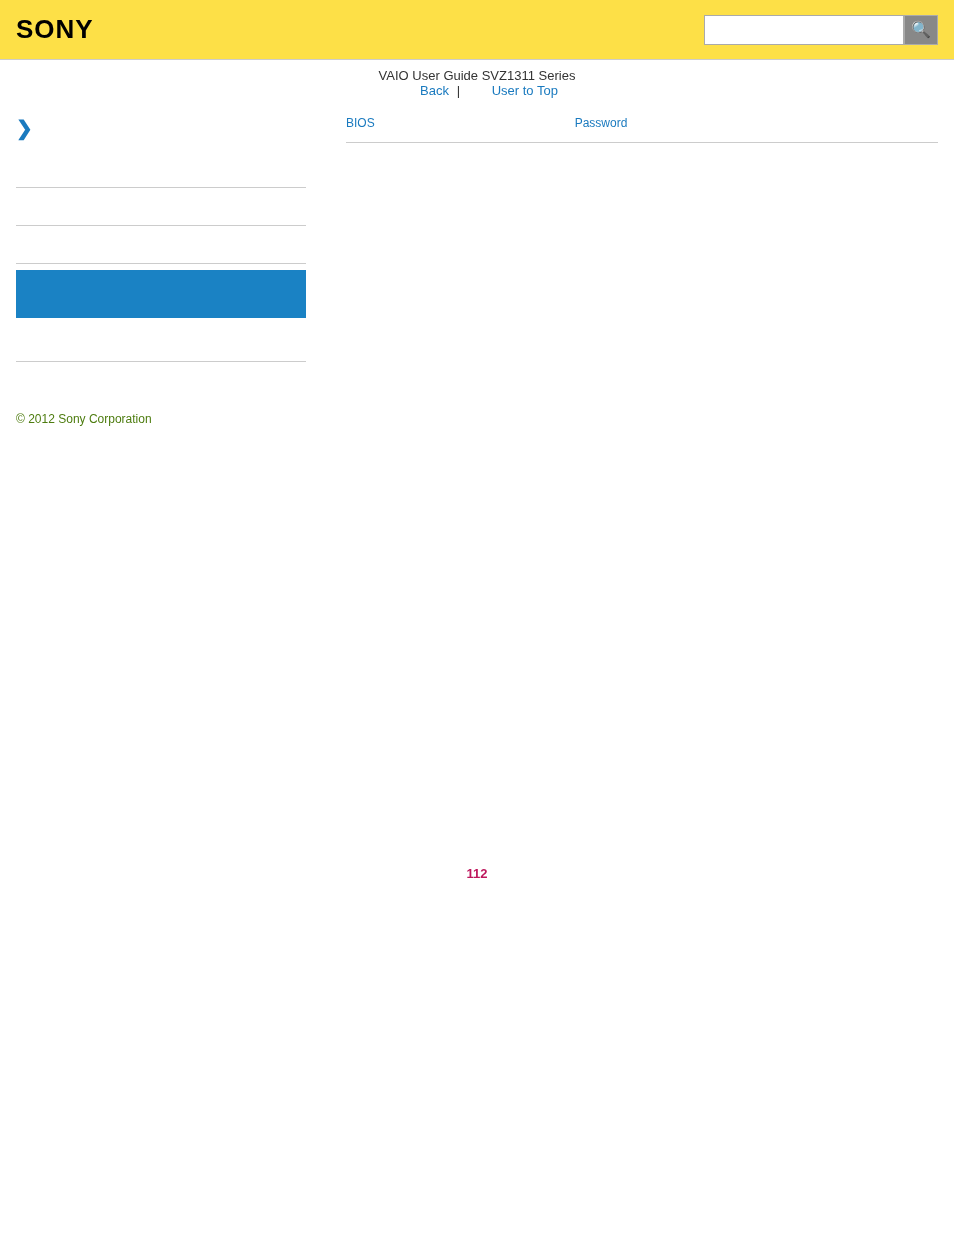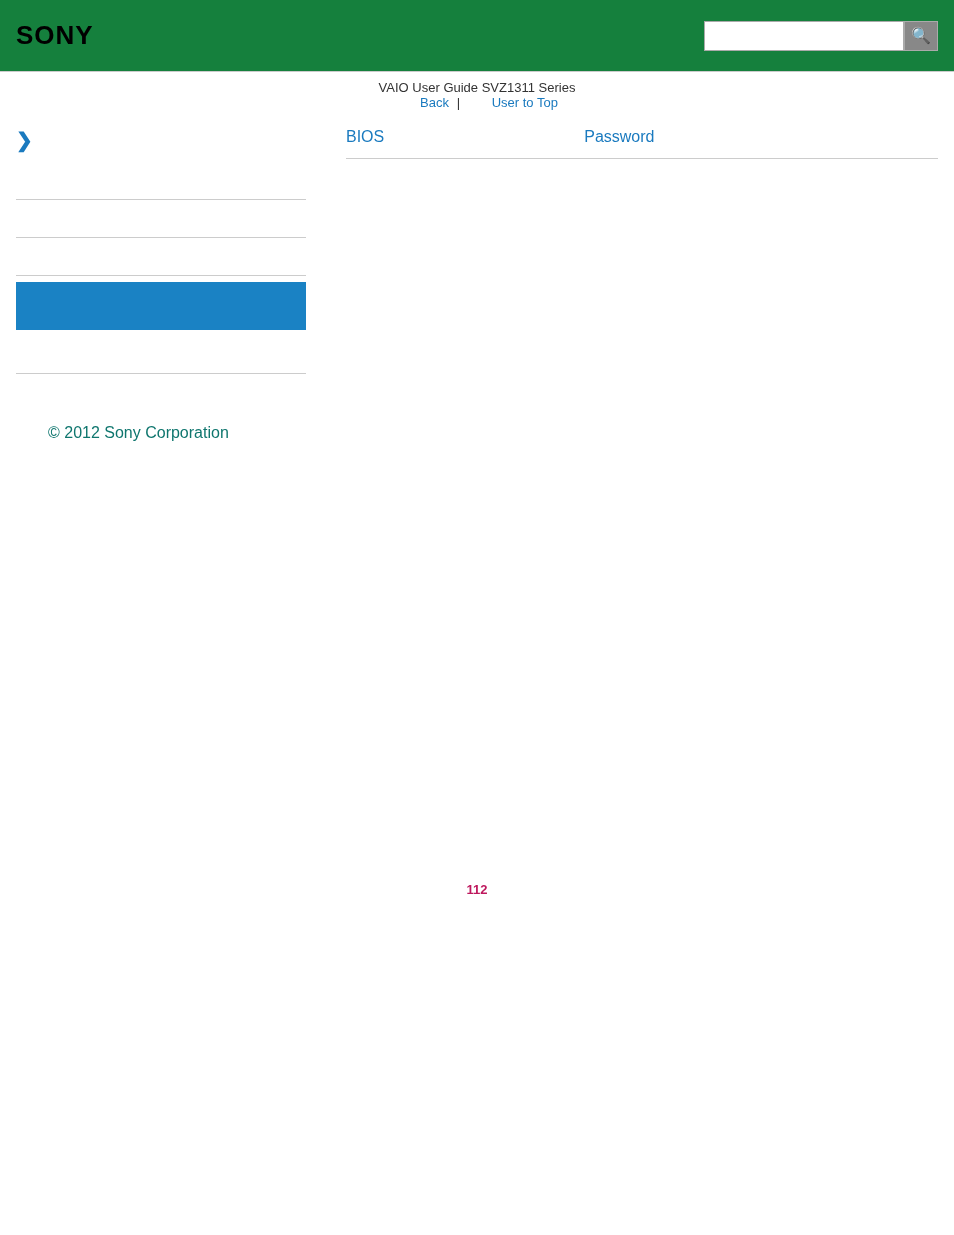--- a/index.html
+++ b/index.html
@@ -12,27 +12,27 @@
       font-family: Arial, sans-serif;
       background: #ffffff;
       color: #333333;
       width: 954px;
       min-height: 1235px;
       font-size: 14px;
     }
 
     
     .header {
-      background: #15803d;
+      background: #fde047;
       display: flex;
       align-items: center;
       justify-content: space-between;
       padding: 10px 16px;
       border-bottom: 1px solid #cccccc;
-      height: 72px;
+      height: 60px;
     }
 
     .sony-logo {
       font-size: 26px;
       font-weight: 900;
       color: #000000;
       letter-spacing: 1px;
     }
 
     .search-area {
@@ -147,31 +147,30 @@
       display: flex;
       gap: 0;
       border-bottom: 1px solid #cccccc;
       padding-bottom: 12px;
       margin-bottom: 10px;
     }
 
     .content-link {
       color: #1a7abf;
       text-decoration: none;
-      font-size: 16px;
+      font-size: 12px;
       margin-right: 200px;
     }
 
     
     .footer {
       padding: 20px 16px;
-      font-size: 16px;
-      color: #0f766e;
+      font-size: 12px;
+      color: #4d7c0f;
       margin-top: 30px;
-      margin-left: 32px;
     }
 
     .page-number {
       text-align: center;
       font-size: 13px;
       color: #be185d;
       padding: 20px 0;
       margin-top: 400px;
       font-weight: bold;
     }

